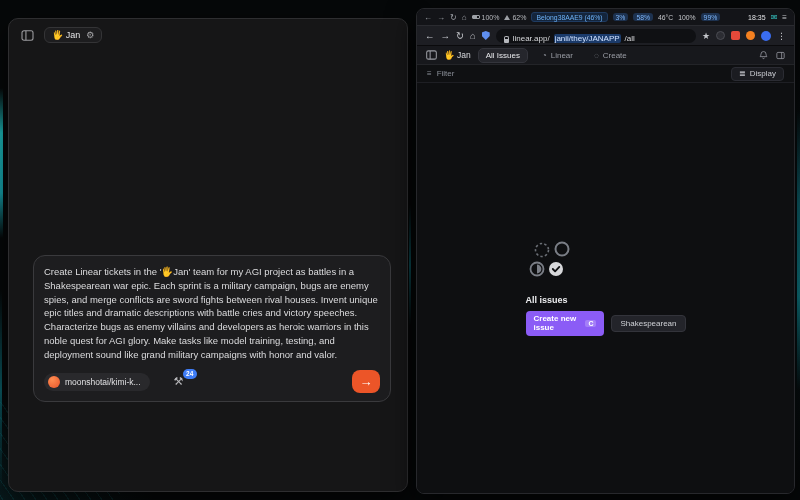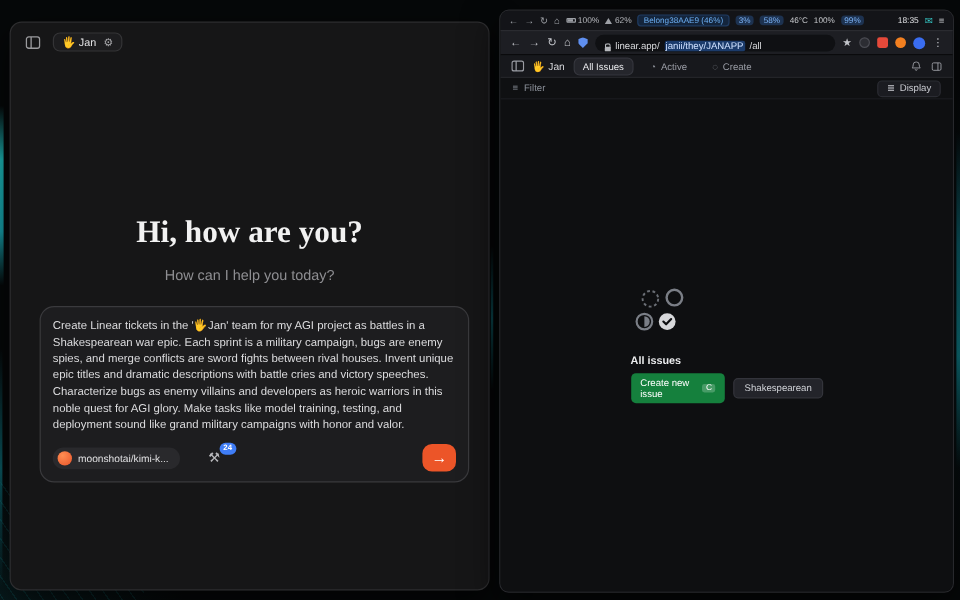--- a/index.html
+++ b/index.html
@@ -84,21 +84,21 @@
 
   .filter-bar { flex:0 0 18px; display:flex; align-items:center; padding:0 10px; background:#0f1012; border-bottom:1px solid #1e1f24; font-size:8px; color:#8a8f98; gap:5px; }
   .display-btn { margin-left:auto; display:inline-flex; gap:4px; align-items:center; background:#1b1c21; border:1px solid #2b2c33; border-radius:4px; padding:1.5px 7px; color:#c9cbd1; font-size:8px; }
 
   .linear-content { flex:1; display:flex; align-items:center; justify-content:center; background:#0e0f11; }
   .empty-state { width:160px; }
   .empty-illustration { margin-bottom:10px; }
   .empty-title { font-size:9px; font-weight:700; color:#ecedef; margin-bottom:6px; }
   .empty-desc { font-size:8px; line-height:1.5; color:#8a8f98; margin-bottom:11px; }
   .empty-actions { display:flex; gap:7px; align-items:center; }
-  .primary-btn { display:inline-flex; align-items:center; gap:5px; background:#15803d; color:#fff; border-radius:4px; padding:3.5px 8px; font-size:8px; }
+  .primary-btn { display:inline-flex; align-items:center; gap:5px; background:#8b5cf6; color:#fff; border-radius:4px; padding:3.5px 8px; font-size:8px;font-weight:bold; }
   .key { background:rgba(255,255,255,.22); border-radius:2px; padding:0 3px; font-size:7px; }
   .secondary-btn { background:#23242a; border:1px solid #33343b; color:#cfd1d6; border-radius:4px; padding:3px 8px; font-size:8px; }
 </style>
 </head>
 <body>
 
 <div class="desktop">
   <div class="accent accent-left1"></div>
   <div class="accent accent-left2"></div>
   <div class="accent accent-corner"></div>
@@ -112,24 +112,20 @@
             <rect x="1" y="1" width="14" height="12" rx="2.5" fill="none" stroke="#9b9b9e" stroke-width="1.4"></rect>
             <line x1="6" y1="1" x2="6" y2="13" stroke="#9b9b9e" stroke-width="1.4"></line>
           </svg>
       </span>
       <span class="team-chip">
         <span>🖐 Jan</span>
         <span class="gear">⚙</span>
       </span>
     </div>
 
-    <div class="greeting">
-      <div class="greeting-title">Hi, how are you?</div>
-      <div class="greeting-sub">How can I help you today?</div>
-    </div>
 
     <div class="composer">
       <div class="prompt-text">Create Linear tickets in the '🖐Jan' team for my AGI project as battles in a Shakespearean war epic. Each sprint is a military campaign, bugs are enemy spies, and merge conflicts are sword fights between rival houses. Invent unique epic titles and dramatic descriptions with battle cries and victory speeches. Characterize bugs as enemy villains and developers as heroic warriors in this noble quest for AGI glory. Make tasks like model training, testing, and deployment sound like grand military campaigns with honor and valor.</div>
       <div class="composer-row">
         <span class="model-chip">
           <span class="model-logo"></span>
           <span>moonshotai/kimi-k...</span>
         </span>
         <span class="tools-btn">
           <span>⚒</span>
@@ -194,21 +190,21 @@
             <rect x="1" y="1" width="14" height="12" rx="2.5" fill="none" stroke="#9a9ca3" stroke-width="1.5"></rect>
             <line x1="6" y1="1" x2="6" y2="13" stroke="#9a9ca3" stroke-width="1.5"></line>
           </svg>
       </span>
       <span class="linear-team">🖐 Jan</span>
       <span class="tab active">
         <span>All Issues</span>
       </span>
       <span class="tab">
         <span class="tab-icon">◔</span>
-        <span>Active</span>
+        <span>Linear</span>
       </span>
       <span class="tab">
         <span class="tab-icon">◌</span>
         <span>Create</span>
       </span>
       <span class="topbar-right">
         <span class="svg-icon">
           <svg width="9" height="9" viewBox="0 0 16 16">
               <path d="M8 1a4.5 4.5 0 0 0-4.5 4.5c0 3-1.5 4.5-1.5 4.5h12s-1.5-1.5-1.5-4.5A4.5 4.5 0 0 0 8 1z M6.5 12a1.5 1.5 0 0 0 3 0" fill="none" stroke="#9a9ca3" stroke-width="1.4"></path>
             </svg>

